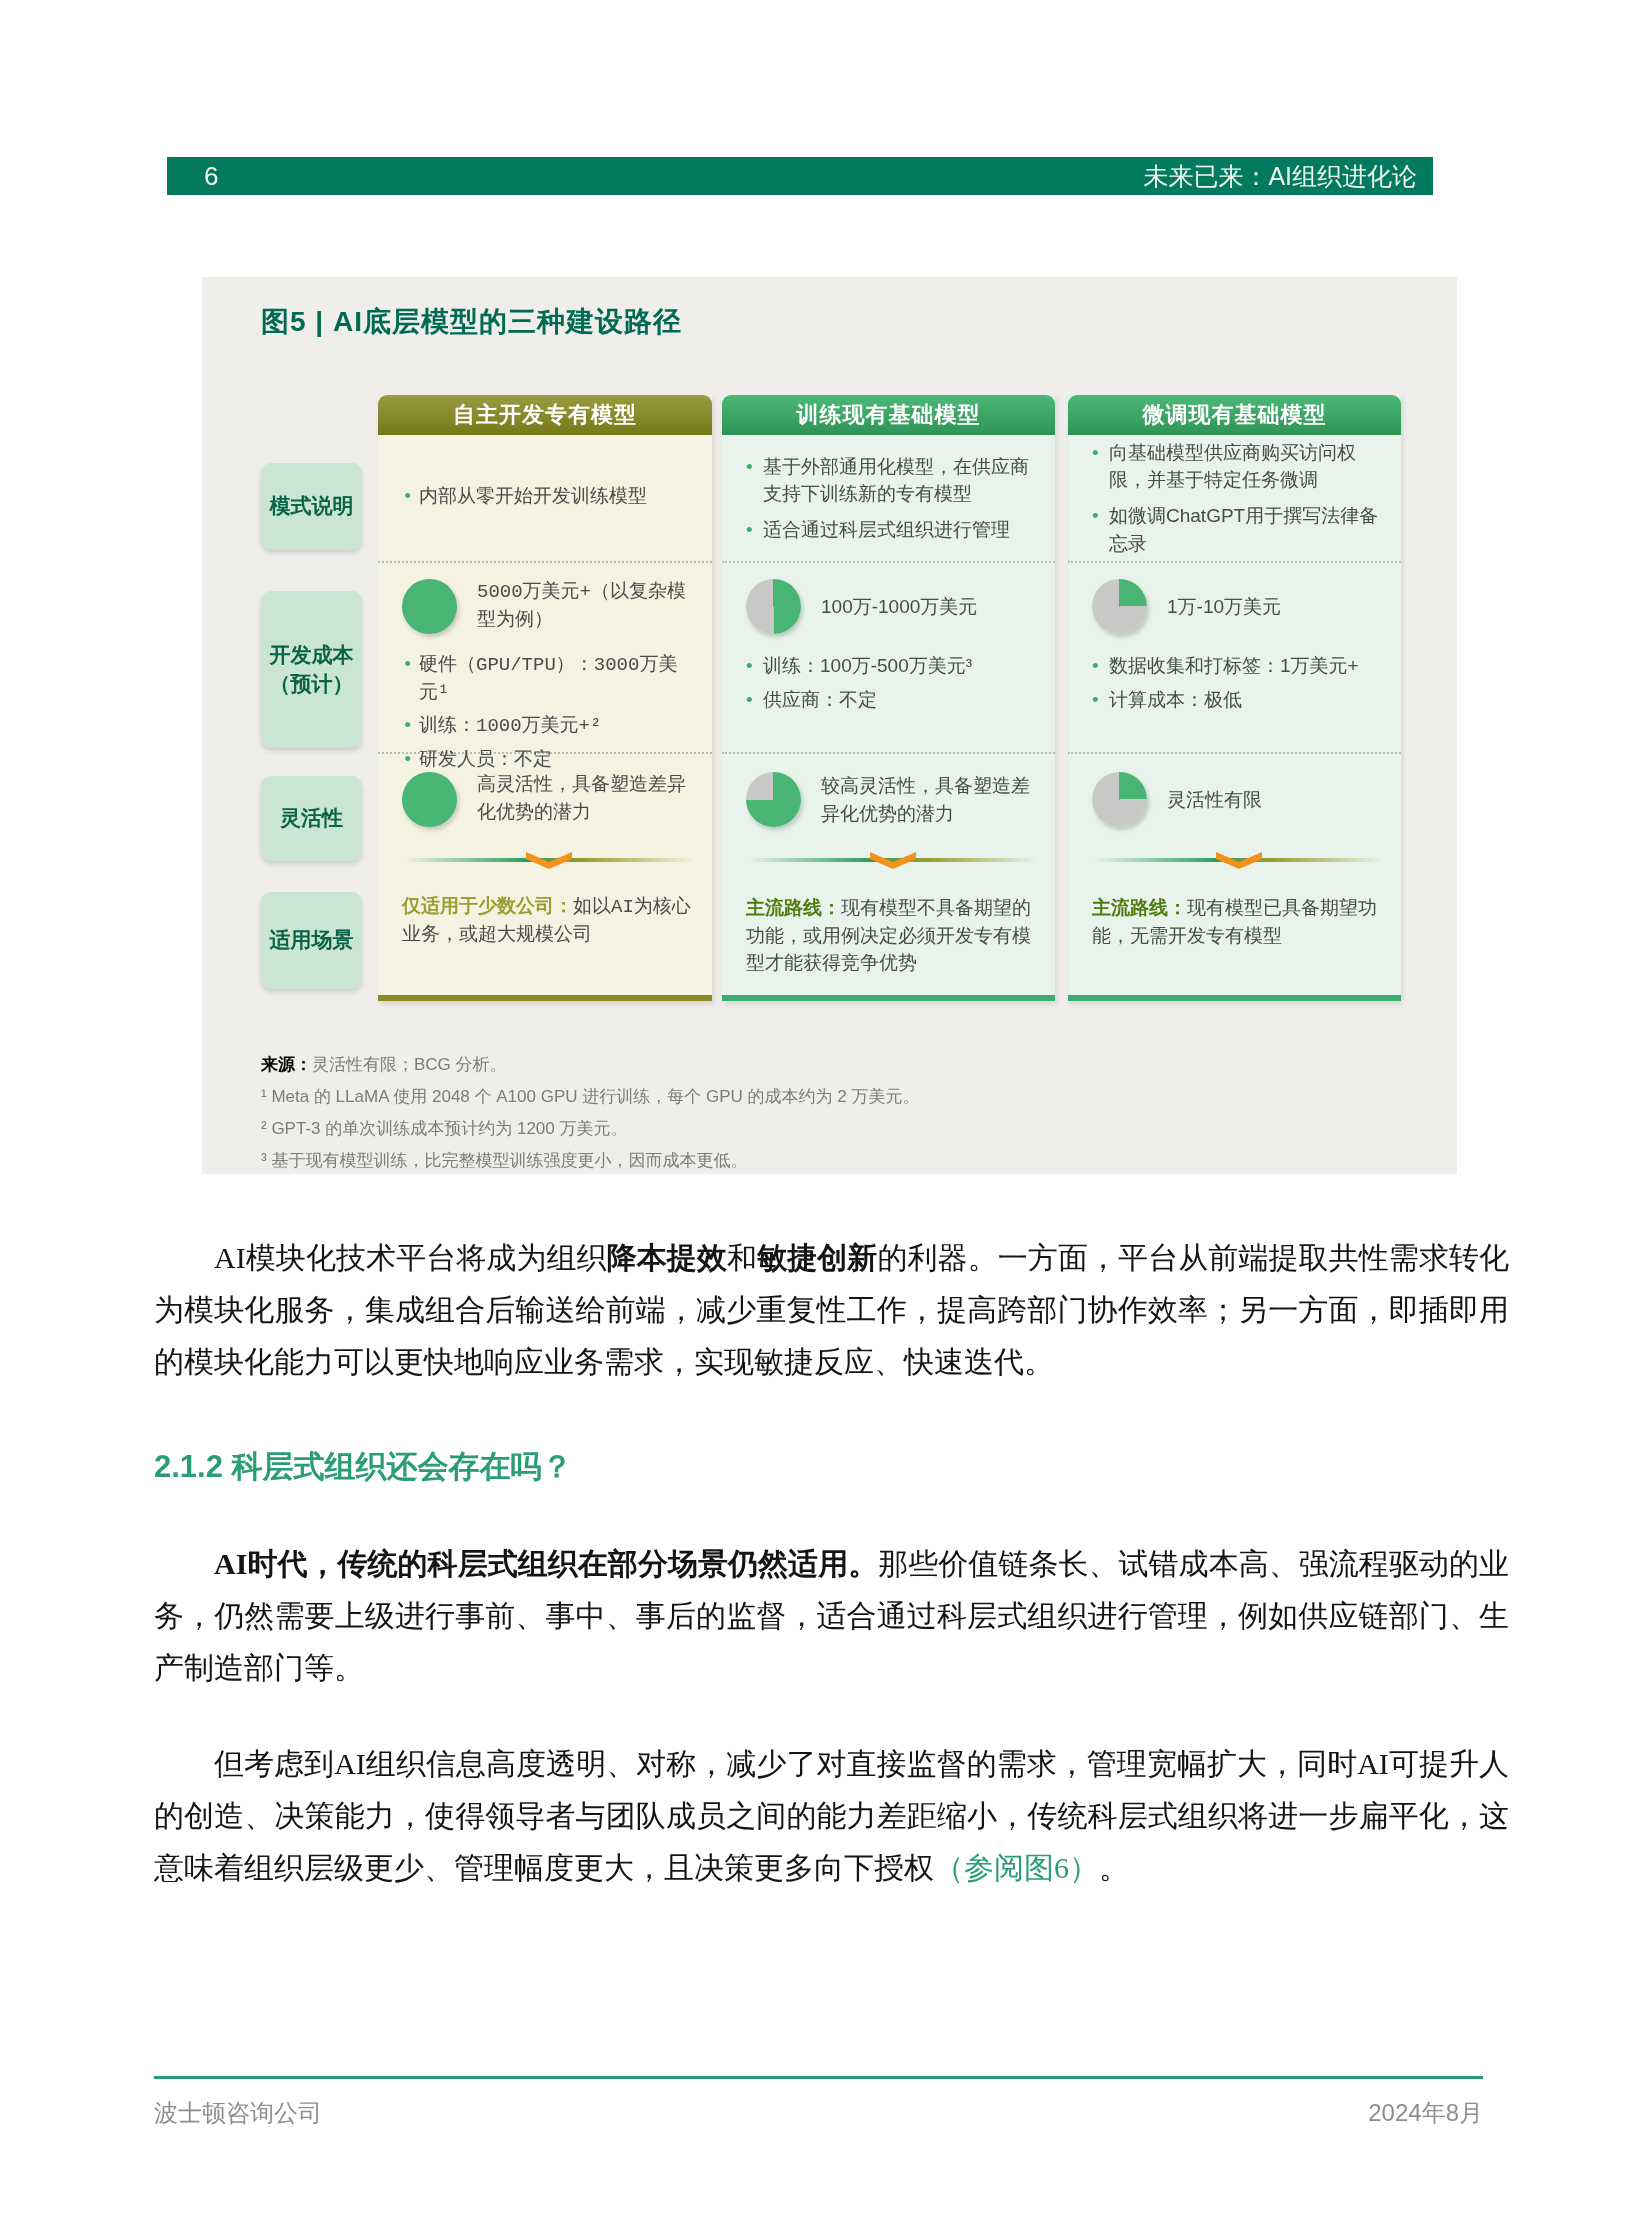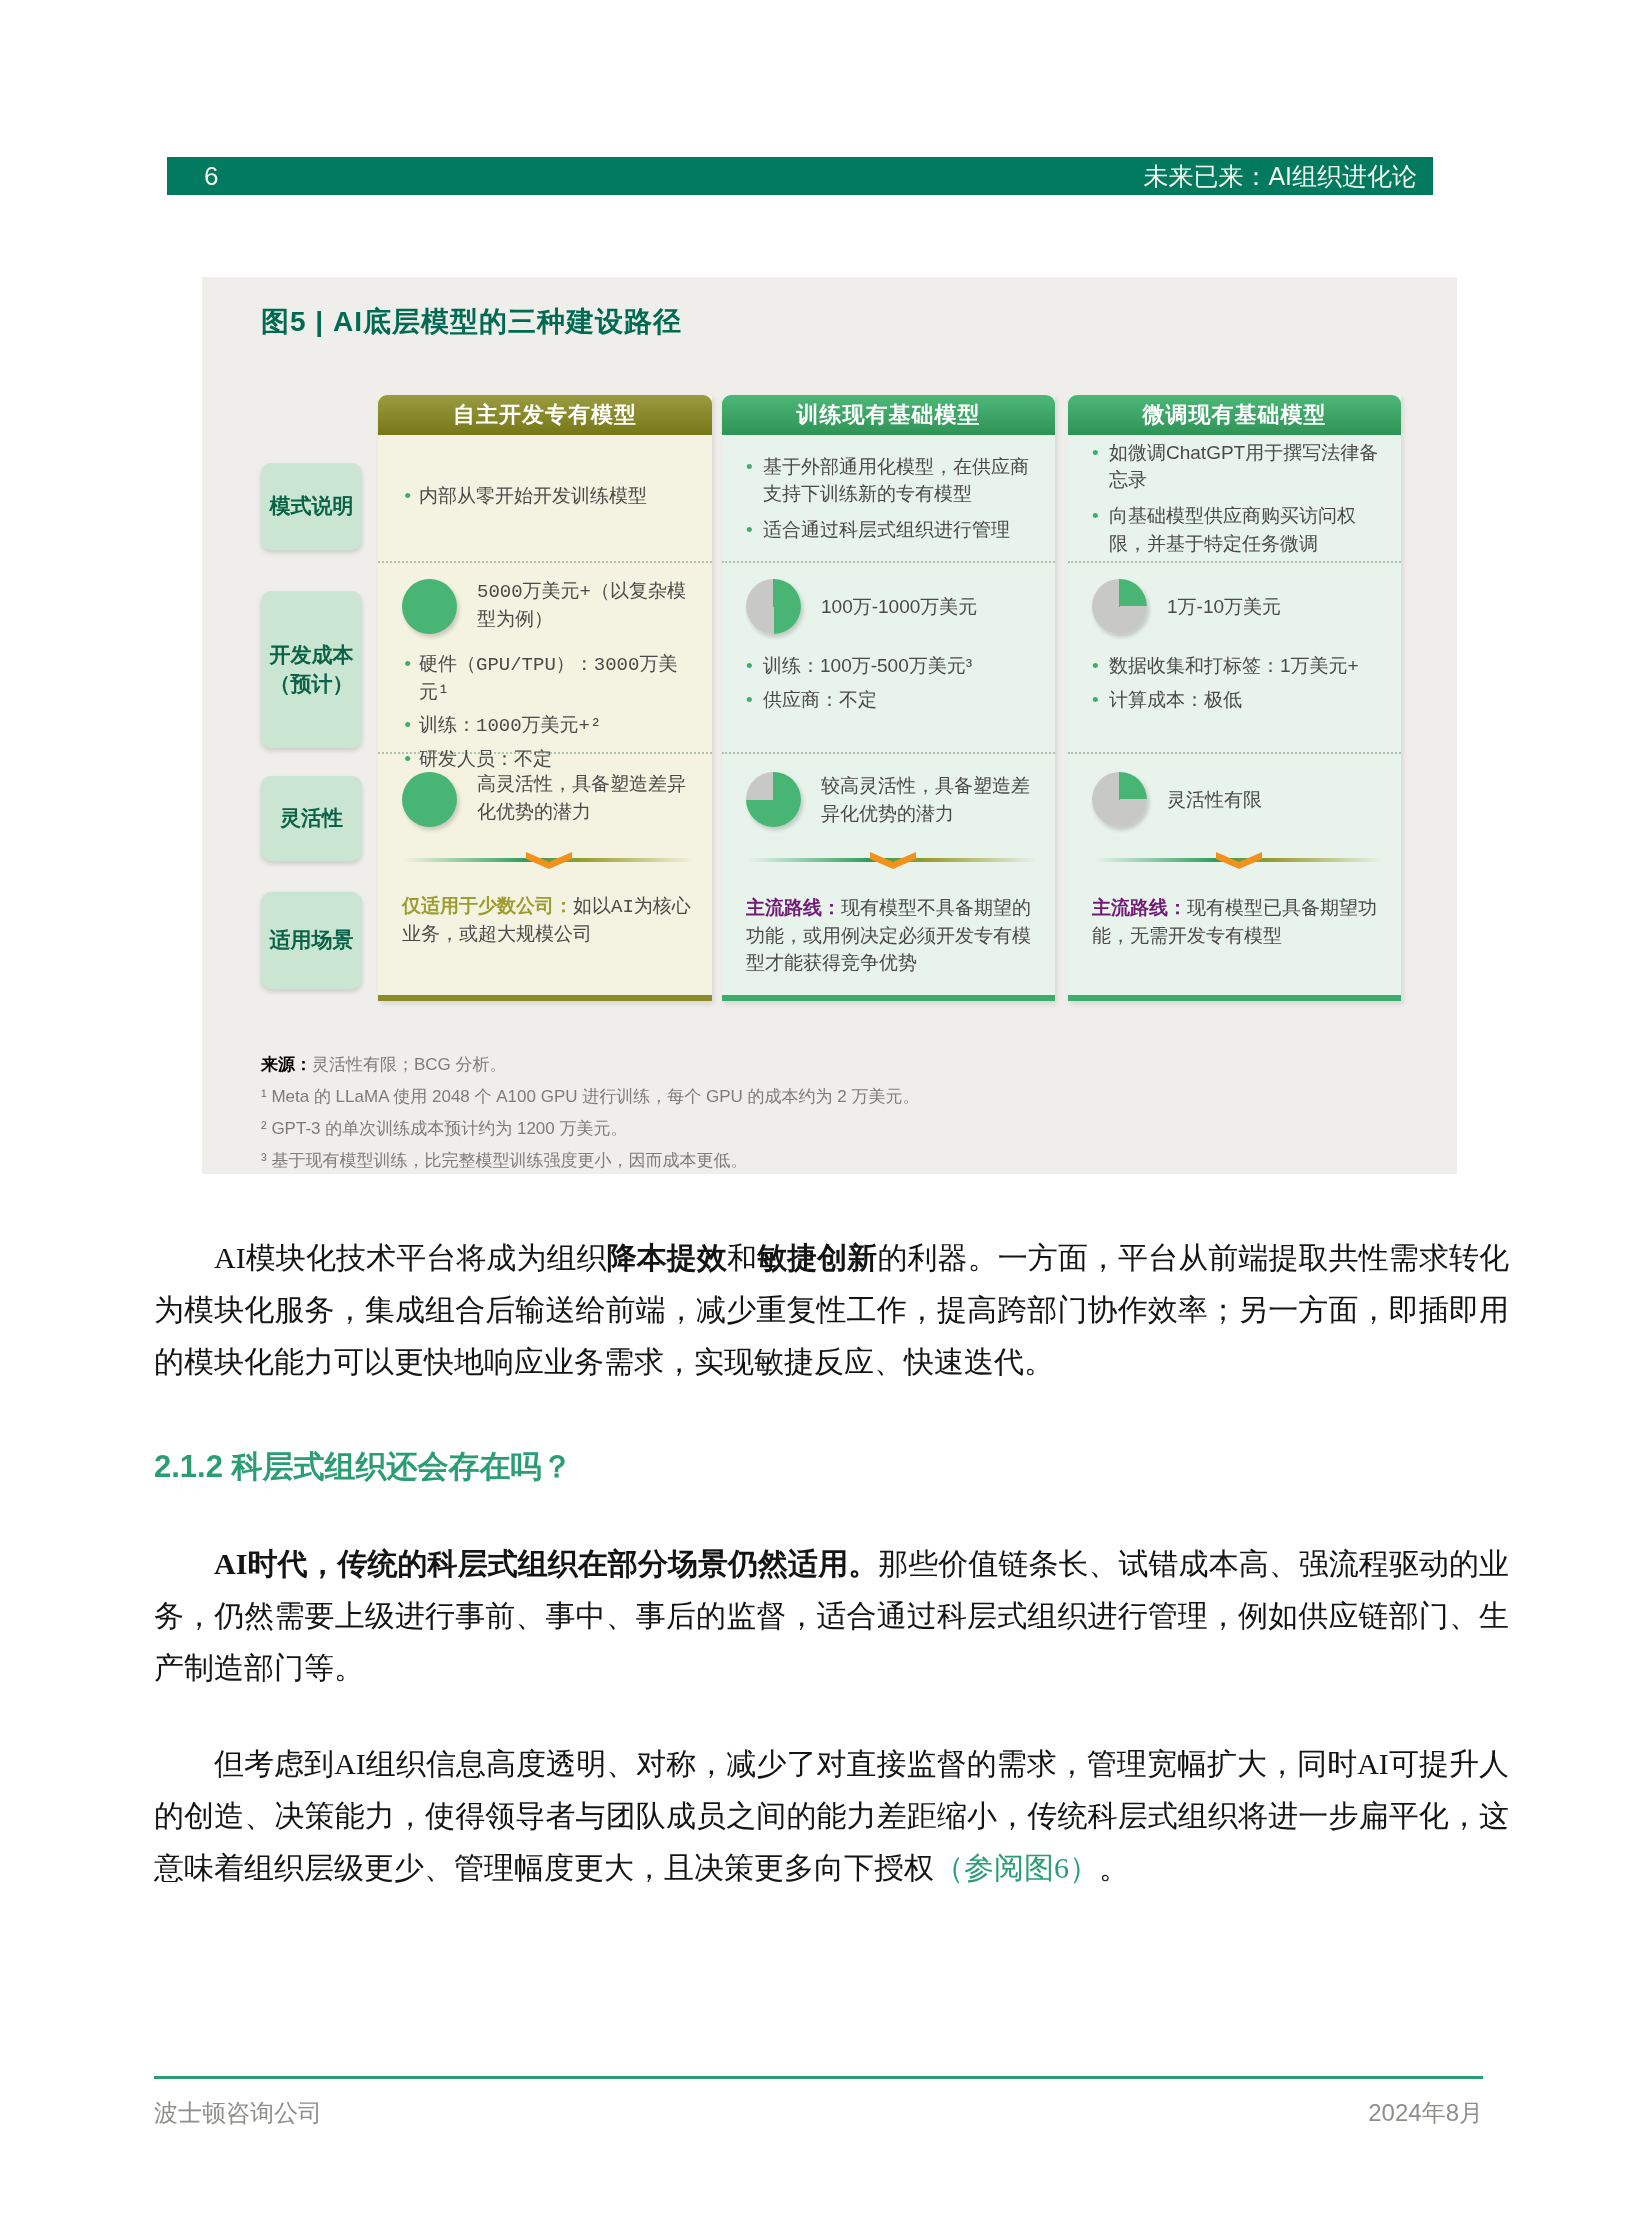--- a/index.html
+++ b/index.html
@@ -62,21 +62,21 @@
     box-shadow:2px 3px 4px rgba(0,0,0,.18); }
   .pie-text { flex:1; }
 
   .arrow-div { position:relative; height:20px; margin:auto 2px 12px 2px; flex:none; }
   .arrow-div .grad-line { position:absolute; left:0; right:0; top:8px; height:4px;
     background:linear-gradient(90deg, rgba(46,156,94,0) 0%, #2E9C5E 42%, #9A9B2E 62%, rgba(154,155,46,0) 100%); }
   .arrow-div svg { position:absolute; left:50%; top:1px; transform:translateX(-50%); }
 
   .lead { font-weight:bold; }
   .olive-t { color:#9C9D2F; }
-  .green-t { color:#701a75; }
+  .green-t { color:#4d7c0f; }
 
   .fig-notes { margin-top:48px; color:#7C7C78; font-size:17px; line-height:32px; }
   .fig-notes b { color:#000000; }
 
   
   .body-text { position:absolute; left:154px; top:1232px; width:1355px;
     font-family:"Liberation Serif","DejaVu Serif",serif; color:#141414; font-size:30px; }
   .para { line-height:52px; text-align:justify; text-indent:2em; margin-bottom:44px; }
   .sec-head { font-family:"Liberation Sans","DejaVu Sans",sans-serif; color:#2A9D73;
     font-size:31px; font-weight:bold; margin:58px 0 50px 0; }
@@ -188,22 +188,22 @@
         <div class="crow r4">
           <p><span class="lead green-t">主流路线：</span><span>现有模型不具备期望的功能，或用例决定必须开发专有模型才能获得竞争优势</span></p>
         </div>
         <div class="bottom-edge green"></div>
       </div>
 
       <div class="pcol c3 cbody-green">
         <div class="chdr green">微调现有基础模型</div>
         <div class="crow r1">
           <ul class="blist">
+            <li>向基础模型供应商购买访问权限，并基于特定任务微调</li>
             <li>如微调ChatGPT用于撰写法律备忘录</li>
-            <li>向基础模型供应商购买访问权限，并基于特定任务微调</li>
           </ul>
         </div>
         <div class="crow r2">
           <div class="pie-line">
             <span class="pie" style="background: conic-gradient(rgb(72, 181, 116) 0deg, rgb(72, 181, 116) 25%, rgb(200, 200, 198) 25%, rgb(200, 200, 198) 100%);"></span>
             <span class="pie-text">1万-10万美元</span>
           </div>
           <ul class="blist">
             <li>数据收集和打标签：1万美元+</li>
             <li>计算成本：极低</li>

